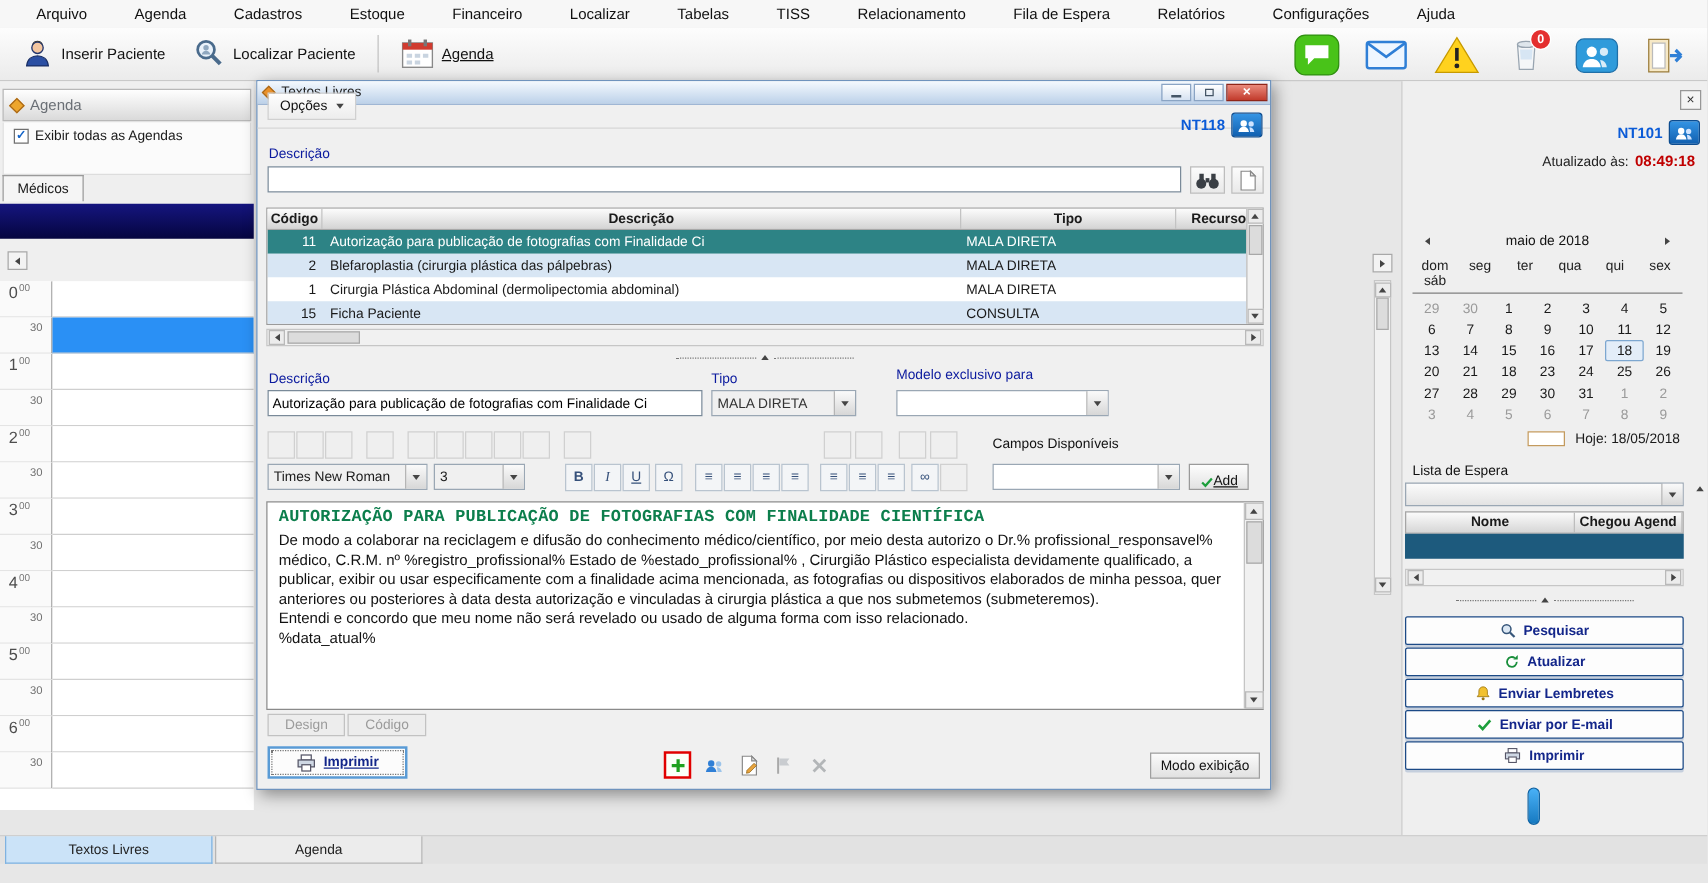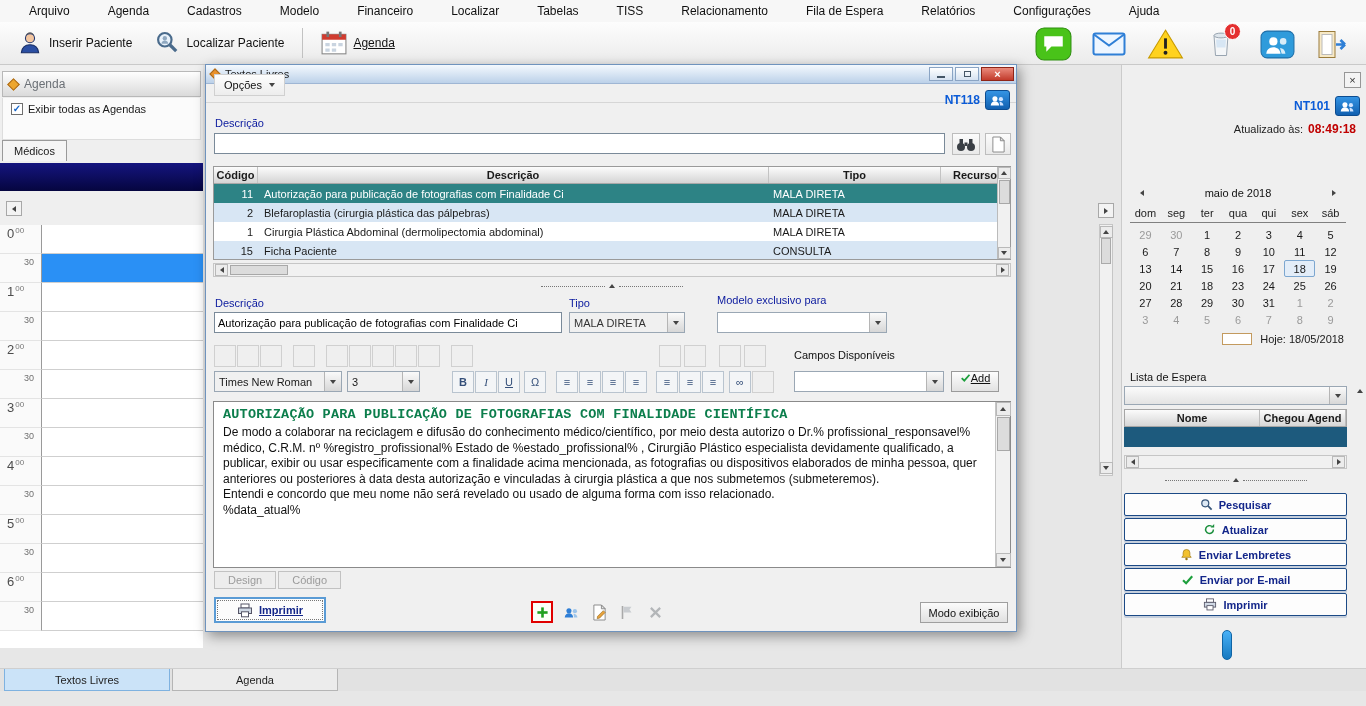--- a/index.html
+++ b/index.html
@@ -48,21 +48,21 @@
 #panel-close{position:absolute;top:7px;right:5px;width:17px;height:16px;background:#f4f4f4;border:1px solid #979797;display:flex;align-items:center;justify-content:center;font-size:11px;color:#333}
 #nt101-row{position:absolute;top:31px;right:6px;display:flex;align-items:center;gap:5px}
 .nt-label{color:#0b5bd7;font-weight:bold;font-size:12px}
 .nt-icon{width:25px;height:20px;background:linear-gradient(#3494e4,#1160b0);border:1px solid #0c4c90;border-radius:3px;display:flex;align-items:center;justify-content:center}
 #updated-row{position:absolute;top:57px;right:10px;display:flex;align-items:baseline;gap:5px;font-size:11px;color:#222}
 #updated-time{color:#c00000;font-weight:bold;font-size:12px}
 #calendar{position:absolute;top:118px;left:8px;width:216px}
 #cal-header{display:flex;align-items:center;height:20px;padding:0 4px}
 #cal-month{flex:1;text-align:center;font-size:11px;color:#111}
 .cal-arrow{width:16px;height:16px;display:flex;align-items:center;justify-content:center}
-#cal-daynames{display:grid;grid-template-columns:repeat(7,1fr);border-bottom:1px solid #808080;padding-bottom:3px;margin-top:4px}
+#cal-daynames{display:grid;grid-template-columns:repeat(6,1fr);border-bottom:1px solid #808080;padding-bottom:3px;margin-top:4px}
 .cal-dayname{text-align:center;font-size:11px;color:#222}
 #cal-grid{display:grid;grid-template-columns:repeat(7,1fr);margin-top:3px}
 .cal-cell{height:17px;display:flex;align-items:center;justify-content:center;font-size:11px;color:#1a1a1a}
 .cal-cell.muted{color:#9a9a9a}
 .cal-cell.selected{border:1px solid #7da7d0;background:#e3edf8;border-radius:2px}
 #cal-footer{display:flex;align-items:center;gap:8px;margin-top:5px;justify-content:flex-end;padding-right:2px}
 #today-box{width:30px;height:12px;border:1px solid #c39a5e;background:#fff}
 #today-label{font-size:11px}
 #waitlist-label{position:absolute;top:306px;left:8px;font-size:11px;color:#111}
 .combo{height:21px;border:1px solid #9aa7b4;background:#fff;display:flex;align-items:center;font-size:11px}
@@ -140,21 +140,21 @@
 #tb1-right{position:absolute;left:445px;top:0;display:flex;gap:2px}
 #campos-label{position:absolute;left:580px;top:4px;font-size:11px;color:#111}
 #font-combo{position:absolute;top:0;left:0;width:128px;background:#f0f0f0}
 #size-combo{position:absolute;top:0;left:133px;width:73px;background:#f0f0f0}
 #fmt-group{position:absolute;left:238px;top:0;display:flex}
 #symbol-btn{position:absolute;left:310px;top:0}
 #align-group{position:absolute;left:342px;top:0;display:flex}
 #list-group{position:absolute;left:442px;top:0;display:flex}
 #link-group{position:absolute;left:515px;top:0;display:flex}
 #campos-combo{position:absolute;top:0;left:580px;width:150px}
-#add-btn{position:absolute;left:737px;top:0;width:48px;height:21px;border:1px solid #9a9a9a;background:linear-gradient(#fdfdfd,#e2e2e2);display:flex;align-items:flex-start;justify-content:center;gap:0;font-size:11px;color:#111}
+#add-btn{position:absolute;left:737px;top:0;width:48px;height:21px;border:1px solid #9a9a9a;background:linear-gradient(#fdfdfd,#e2e2e2);display:flex;align-items:flex-end;justify-content:center;gap:0;font-size:11px;color:#111}
 #add-btn .lbl{text-decoration:underline}
 #editor{position:absolute;top:336px;left:7px;width:798px;height:167px;background:#fff;border:1px solid #8a8a8a}
 #editor-content{position:absolute;top:0;left:0;right:15px;bottom:0;padding:5px 9px;overflow:hidden}
 #editor-heading{font-family:Liberation Mono, monospace;font-weight:bold;font-size:13.5px;color:#0c7e4c;margin-bottom:3px;letter-spacing:.2px}
 .editor-p{font-size:12px;line-height:1.3;color:#111}
 #editor-vscroll{position:absolute;top:0;right:0;width:15px;bottom:0;background:#f1f1f1;border-left:1px solid #c5c5c5;display:flex;flex-direction:column;align-items:center}
 #editor-vscroll .sb-btn{width:15px;height:14px}
 #editor-vscroll .vthumb{width:13px;height:34px;background:#dcdcdc;border:1px solid #a8a8a8;margin-top:1px}
 #view-tabs{position:absolute;top:506px;left:8px;display:flex;gap:2px}
 .vtab{padding:2px 13px;border:1px solid #c2c2c2;background:#ededed;color:#9b9b9b;font-size:11px}
@@ -166,21 +166,21 @@
 .ficon.dis{opacity:.45}
 #mode-btn{position:absolute;top:537px;right:8px;width:88px;height:21px;background:linear-gradient(#fbfbfb,#e1e1e1);border:1px solid #9f9f9f;font-size:11px;display:flex;align-items:center;justify-content:center;color:#111}
 </style>
 </head>
 <body>
 
 <div id="menubar">
     <div class="menu-item">Arquivo</div>
     <div class="menu-item">Agenda</div>
     <div class="menu-item">Cadastros</div>
-    <div class="menu-item">Modelo</div>
+    <div class="menu-item">Estoque</div>
     <div class="menu-item">Financeiro</div>
     <div class="menu-item">Localizar</div>
     <div class="menu-item">Tabelas</div>
     <div class="menu-item">TISS</div>
     <div class="menu-item">Relacionamento</div>
     <div class="menu-item">Fila de Espera</div>
     <div class="menu-item">Relatórios</div>
     <div class="menu-item">Configurações</div>
     <div class="menu-item">Ajuda</div>
   </div>

